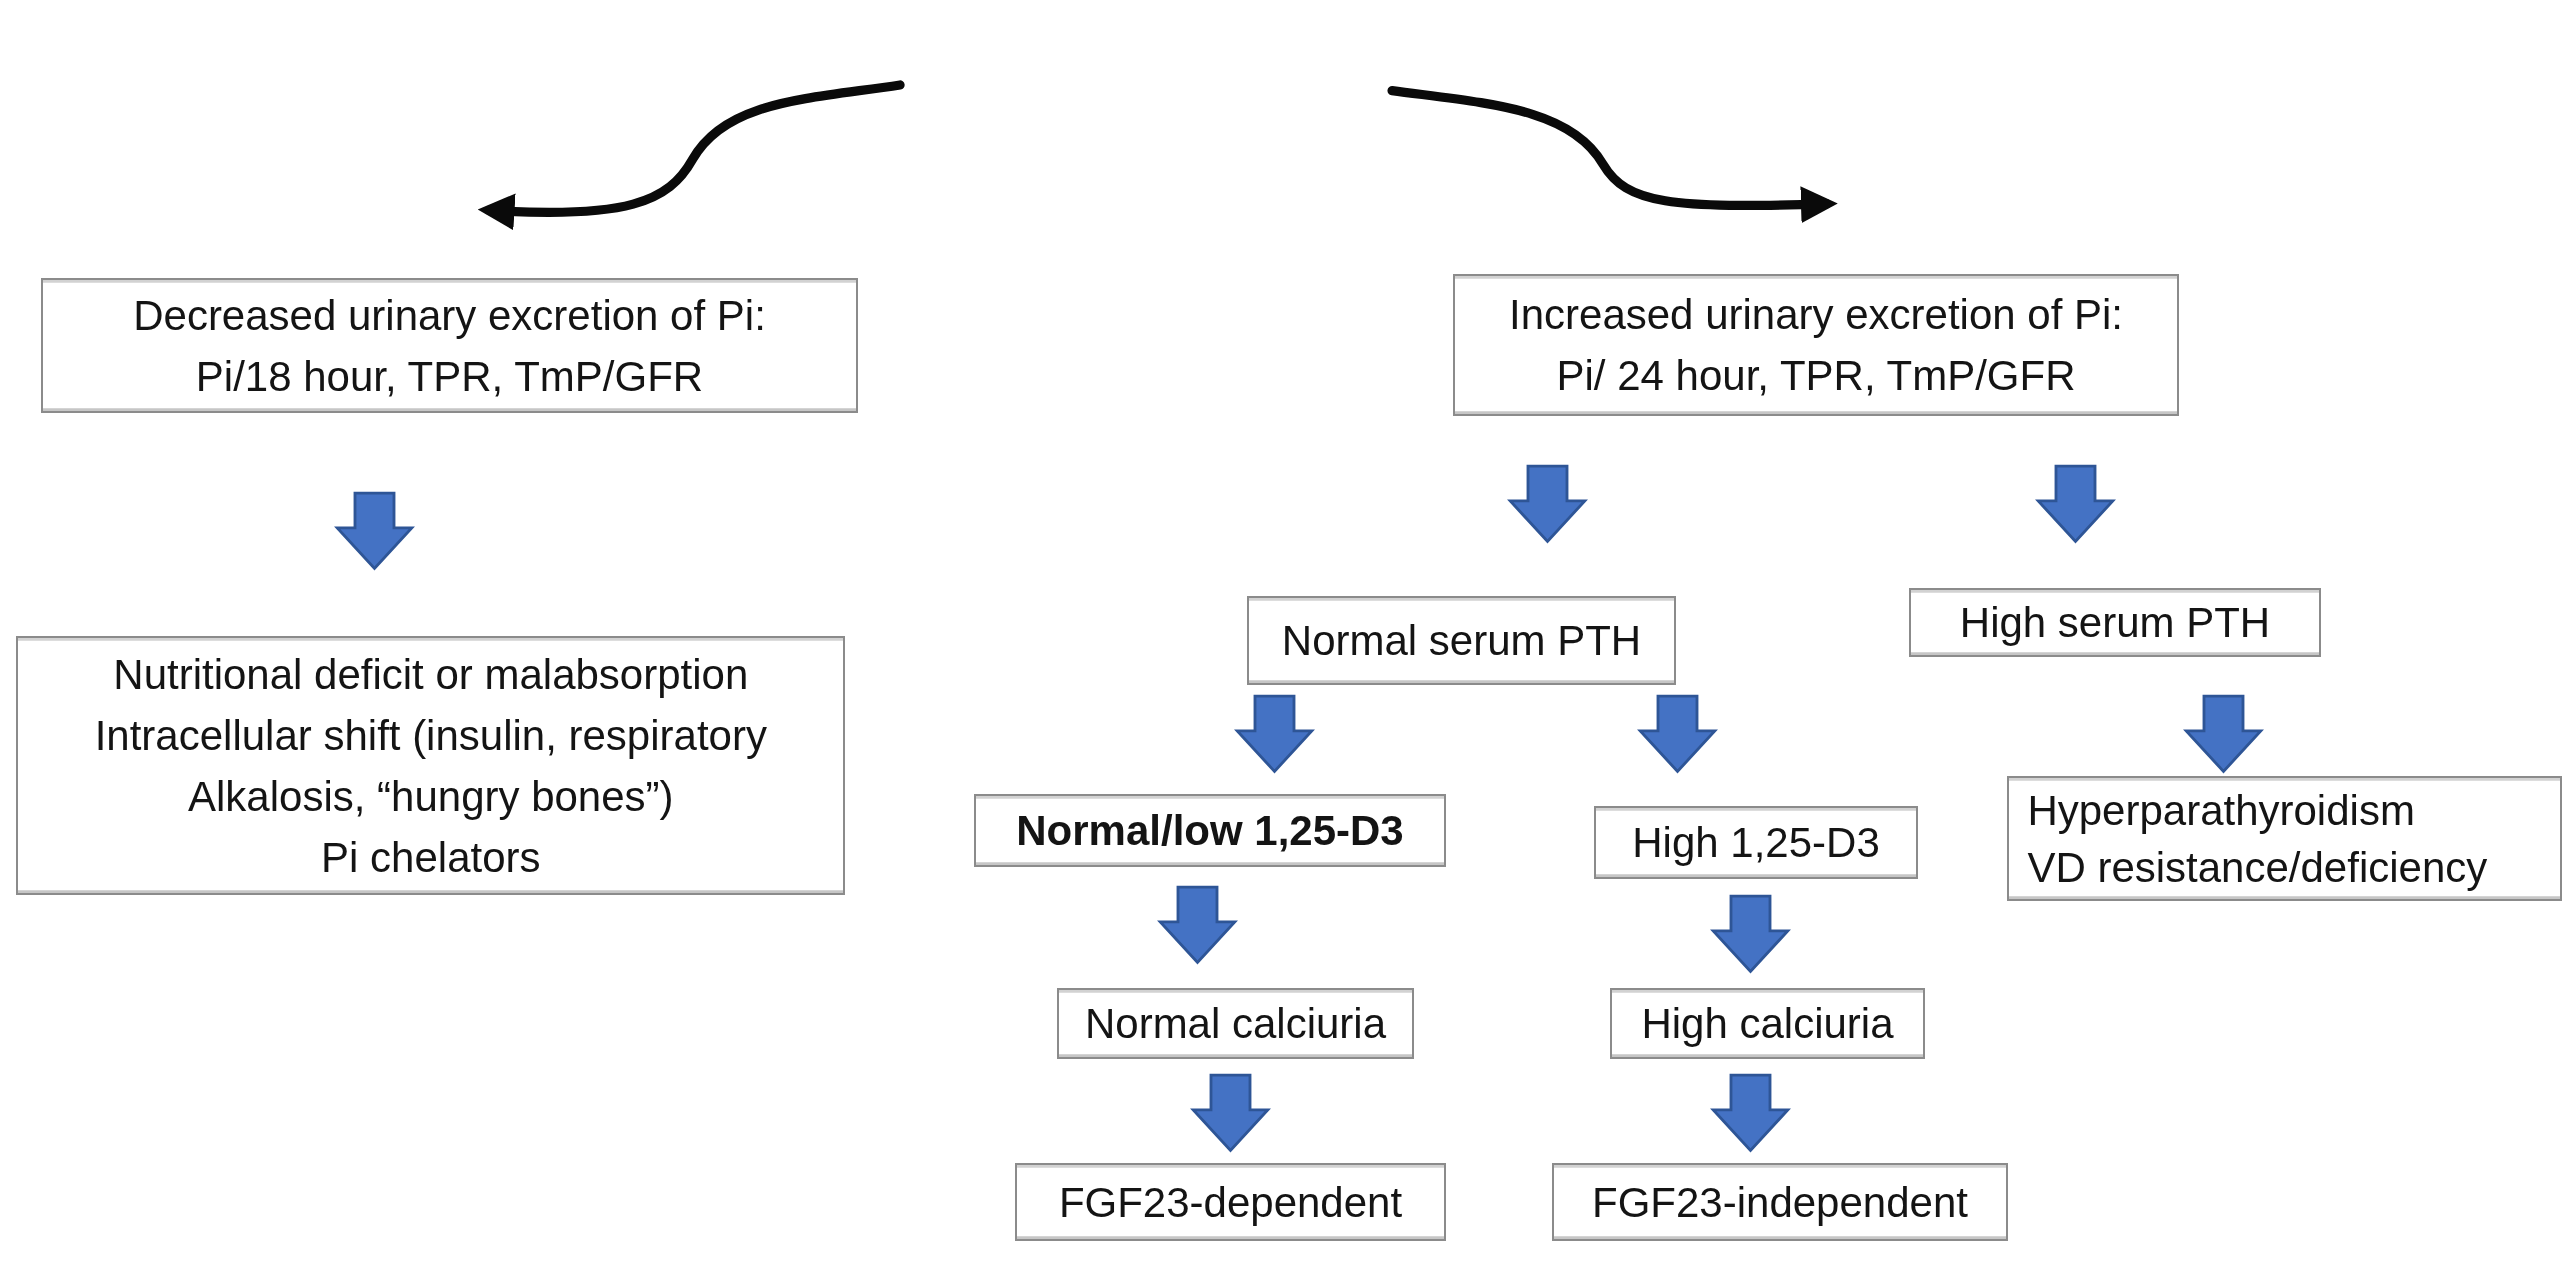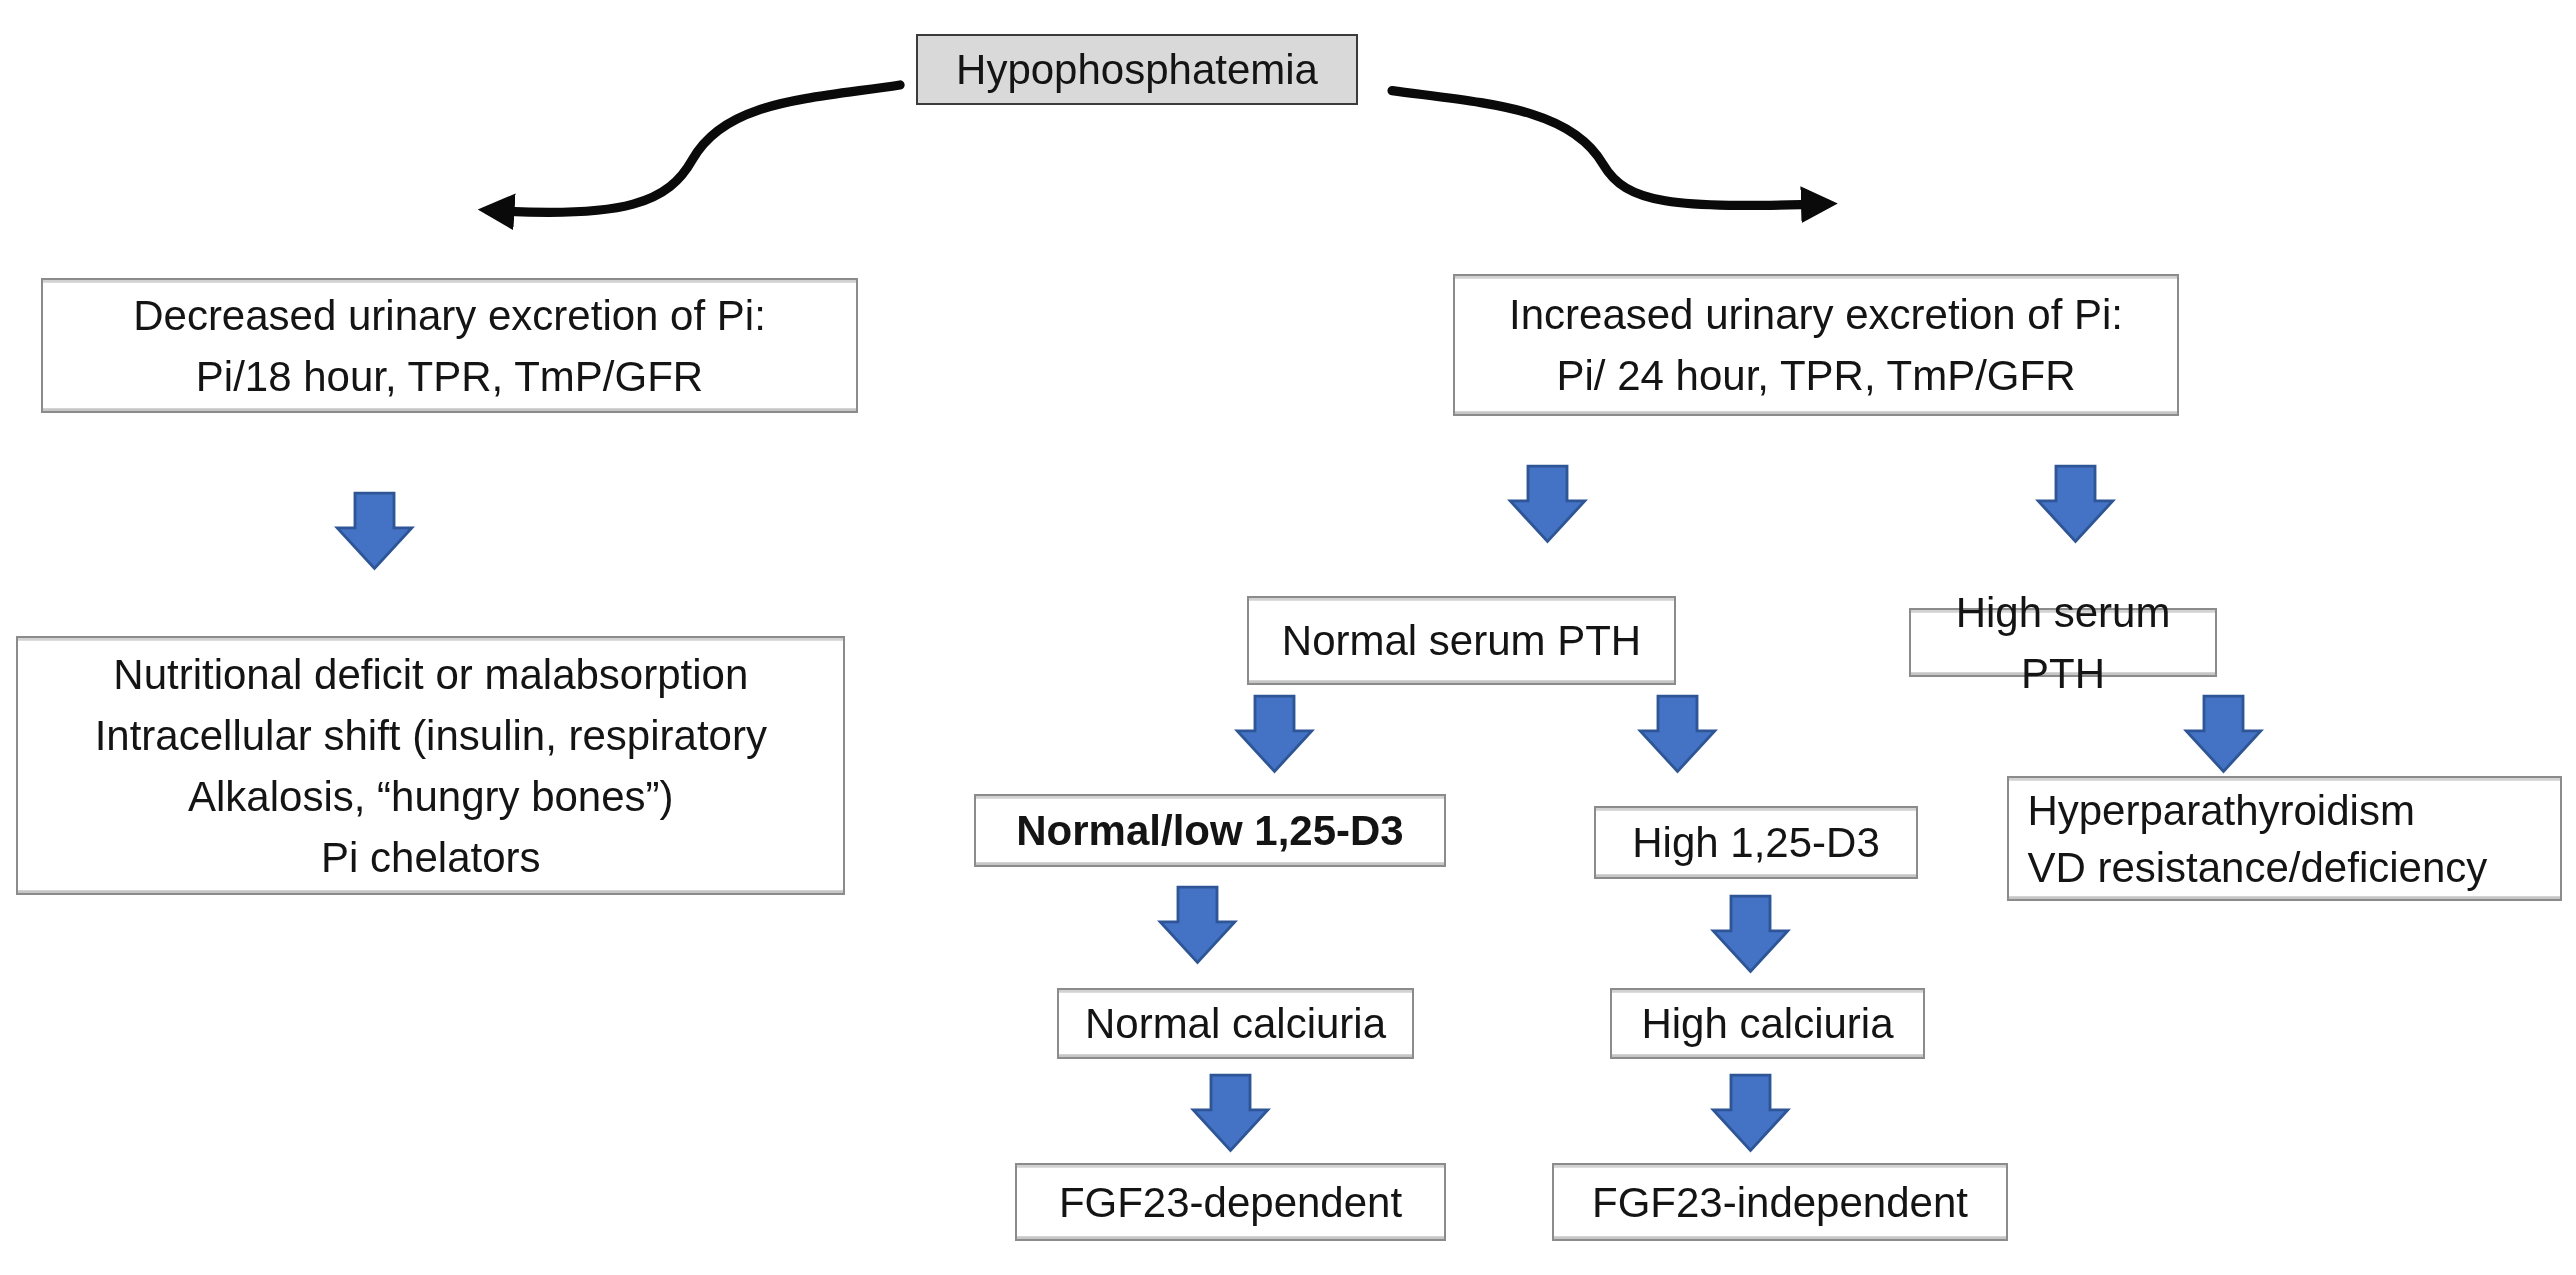--- a/index.html
+++ b/index.html
@@ -32,21 +32,21 @@
     justify-content:flex-start;
     text-align:left;
     padding:0 18.4px;
   }
   
   #n-hypo   {left:916px;top:34px;  width:442px; height:71px;}
   #n-decr   {left:41px;  top:278px; width:817px;height:135px;}
   #n-causes {left:16.3px;  top:636px; width:829px;height:259px;}
   #n-incr   {left:1453px;top:274px; width:726px;height:142px;}
   #n-npth   {left:1247px;top:596px; width:429px; height:89px;}
-  #n-hpth   {left:1909px;top:608px; width:308px; height:69px;}
+  #n-hpth   {left:1909px;top:588px; width:412px; height:69px;}
   #n-nld3   {left:974px;top:794px;width:472px; height:73px;font-weight:bold;}
   #n-hd3    {left:1594px;top:806px;width:324px; height:73px;}
   #n-hyper  {left:2007px;top:776px;width:555px; height:125px; line-height:57px;}
   #n-ncal   {left:1057px;top:988px;width:357px; height:71px;}
   #n-hcal   {left:1610px;top:988px;width:315px; height:71px;}
   #n-fgfd   {left:1015px;top:1163px;width:431px; height:78px;}
   #n-fgfi   {left:1552px;top:1163px;width:456px; height:78px;}
 
   .blue-arrow{position:absolute;width:83px;height:81px;}
   #a1 {left:333px; top:491px;}
@@ -73,21 +73,20 @@
         <path d="M0,0 L10,5 L0,10 z" fill="#0a0a0a"></path>
       </marker>
       <symbol id="down-arrow-shape" viewBox="0 0 117 114">
         <polygon points="31,3 86,3 86,52 111,52 58.5,109 6,52 31,52" fill="#4472c4" stroke="#2e5596" stroke-width="4" stroke-linejoin="miter"></polygon>
       </symbol>
     </defs>
     <path d="M 1271 120 C 1140 140, 1025 142, 978 225 C 944 286, 884 309, 690 297" fill="none" stroke="#0a0a0a" stroke-width="13" stroke-linecap="round" marker-end="url(#ah)"></path>
     <path d="M 1966 128 C 2100 146, 2218 152, 2264 232 C 2297 288, 2360 295, 2580 288" fill="none" stroke="#0a0a0a" stroke-width="13" stroke-linecap="round" marker-end="url(#ah)"></path>
   </svg>
 
-  <div class="node root" id="n-hypo">Hypophosphatemia</div>
   <div class="node" id="n-decr">Decreased urinary excretion of Pi:
 Pi/18 hour, TPR, TmP/GFR</div>
   <div class="node" id="n-causes">Nutritional deficit or malabsorption
 Intracellular shift (insulin, respiratory
 Alkalosis, “hungry bones”)
 Pi chelators</div>
   <div class="node" id="n-incr">Increased urinary excretion of Pi:
 Pi/ 24 hour, TPR, TmP/GFR</div>
   <div class="node" id="n-npth">Normal serum PTH</div>
   <div class="node" id="n-hpth">High serum PTH</div>

